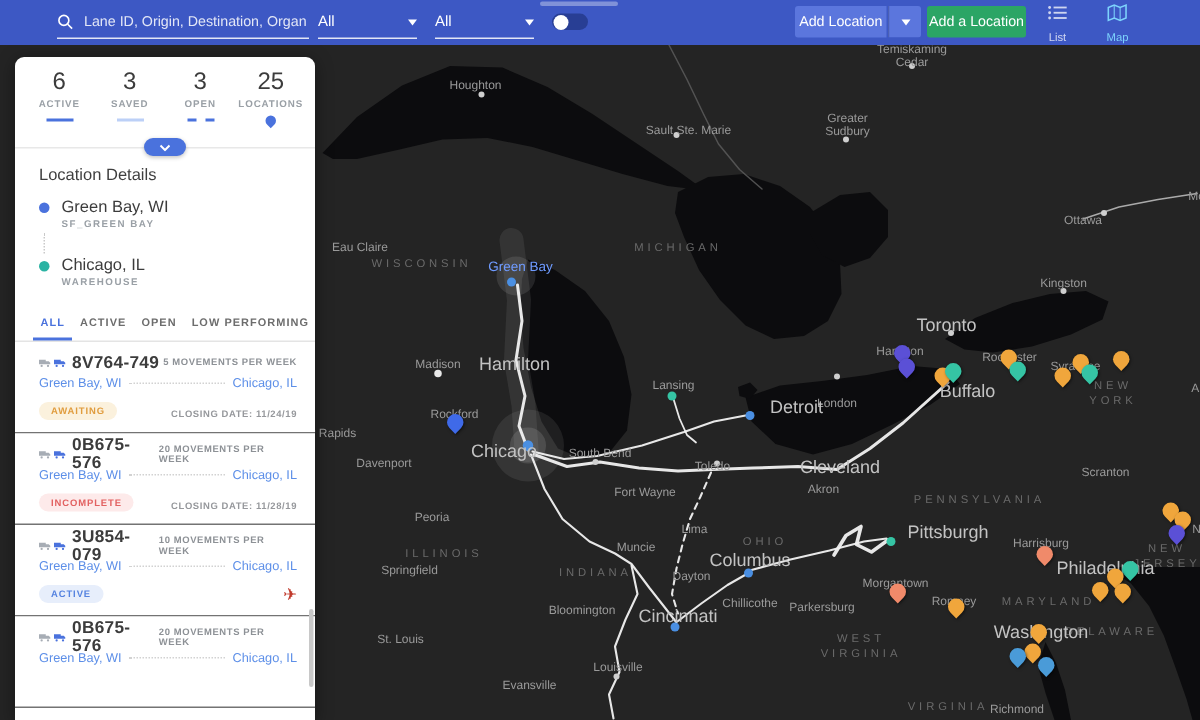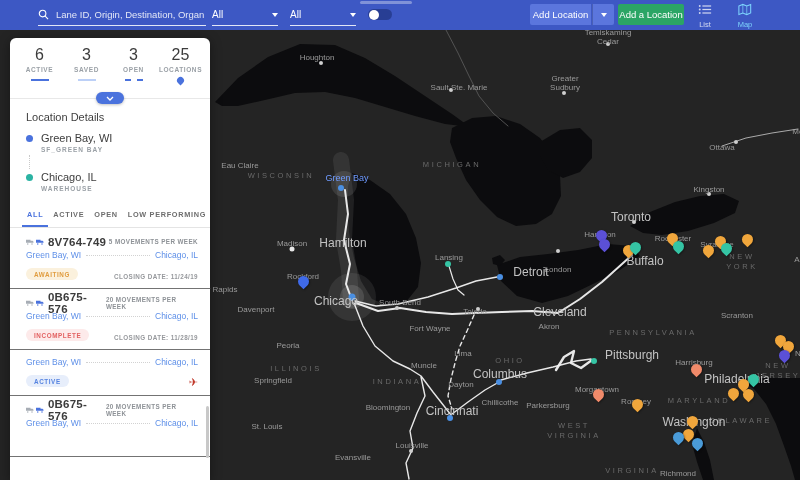--- a/index.html
+++ b/index.html
@@ -401,20 +401,38 @@
       <span class="lane-origin">Green Bay, WI</span>
       <span class="leader"></span>
       <span class="lane-dest">Chicago, IL</span>
     </div>
     <div class="lane-r3">
       <span class="badge badge-incomplete">INCOMPLETE</span>
       <span class="lane-meta"><span class="meta-text">CLOSING DATE: 11/28/19</span></span>
     </div>
   </div>
       <div class="lane">
+    <div class="lane-r1">
+      <span class="lane-idwrap">
+        <span class="mode-icons">
+          <svg class="mi-gray" width="8" height="6" viewBox="0 0 16 11">
+                <path d="M0 1h9v6H0z M9 3h4l2 2v2h-6z" fill="currentColor"></path>
+                <circle cx="3.5" cy="9.4" r="1.5" fill="currentColor"></circle>
+                <circle cx="12" cy="9.4" r="1.5" fill="currentColor"></circle>
+              </svg>
+          <svg class="mi-blue" width="8" height="6" viewBox="0 0 16 11">
+                <path d="M0 1h9v6H0z M9 3h4l2 2v2h-6z" fill="currentColor"></path>
+                <circle cx="3.5" cy="9.4" r="1.5" fill="currentColor"></circle>
+                <circle cx="12" cy="9.4" r="1.5" fill="currentColor"></circle>
+              </svg>
+        </span>
+        <span class="lane-id">3U854-079</span>
+      </span>
+      <span class="lane-mov">10 MOVEMENTS PER WEEK</span>
+    </div>
     <div class="lane-r2">
       <span class="lane-origin">Green Bay, WI</span>
       <span class="leader"></span>
       <span class="lane-dest">Chicago, IL</span>
     </div>
     <div class="lane-r3">
       <span class="badge badge-active">ACTIVE</span>
       <span class="lane-meta"><span class="meta-plane">✈</span></span>
     </div>
   </div>

